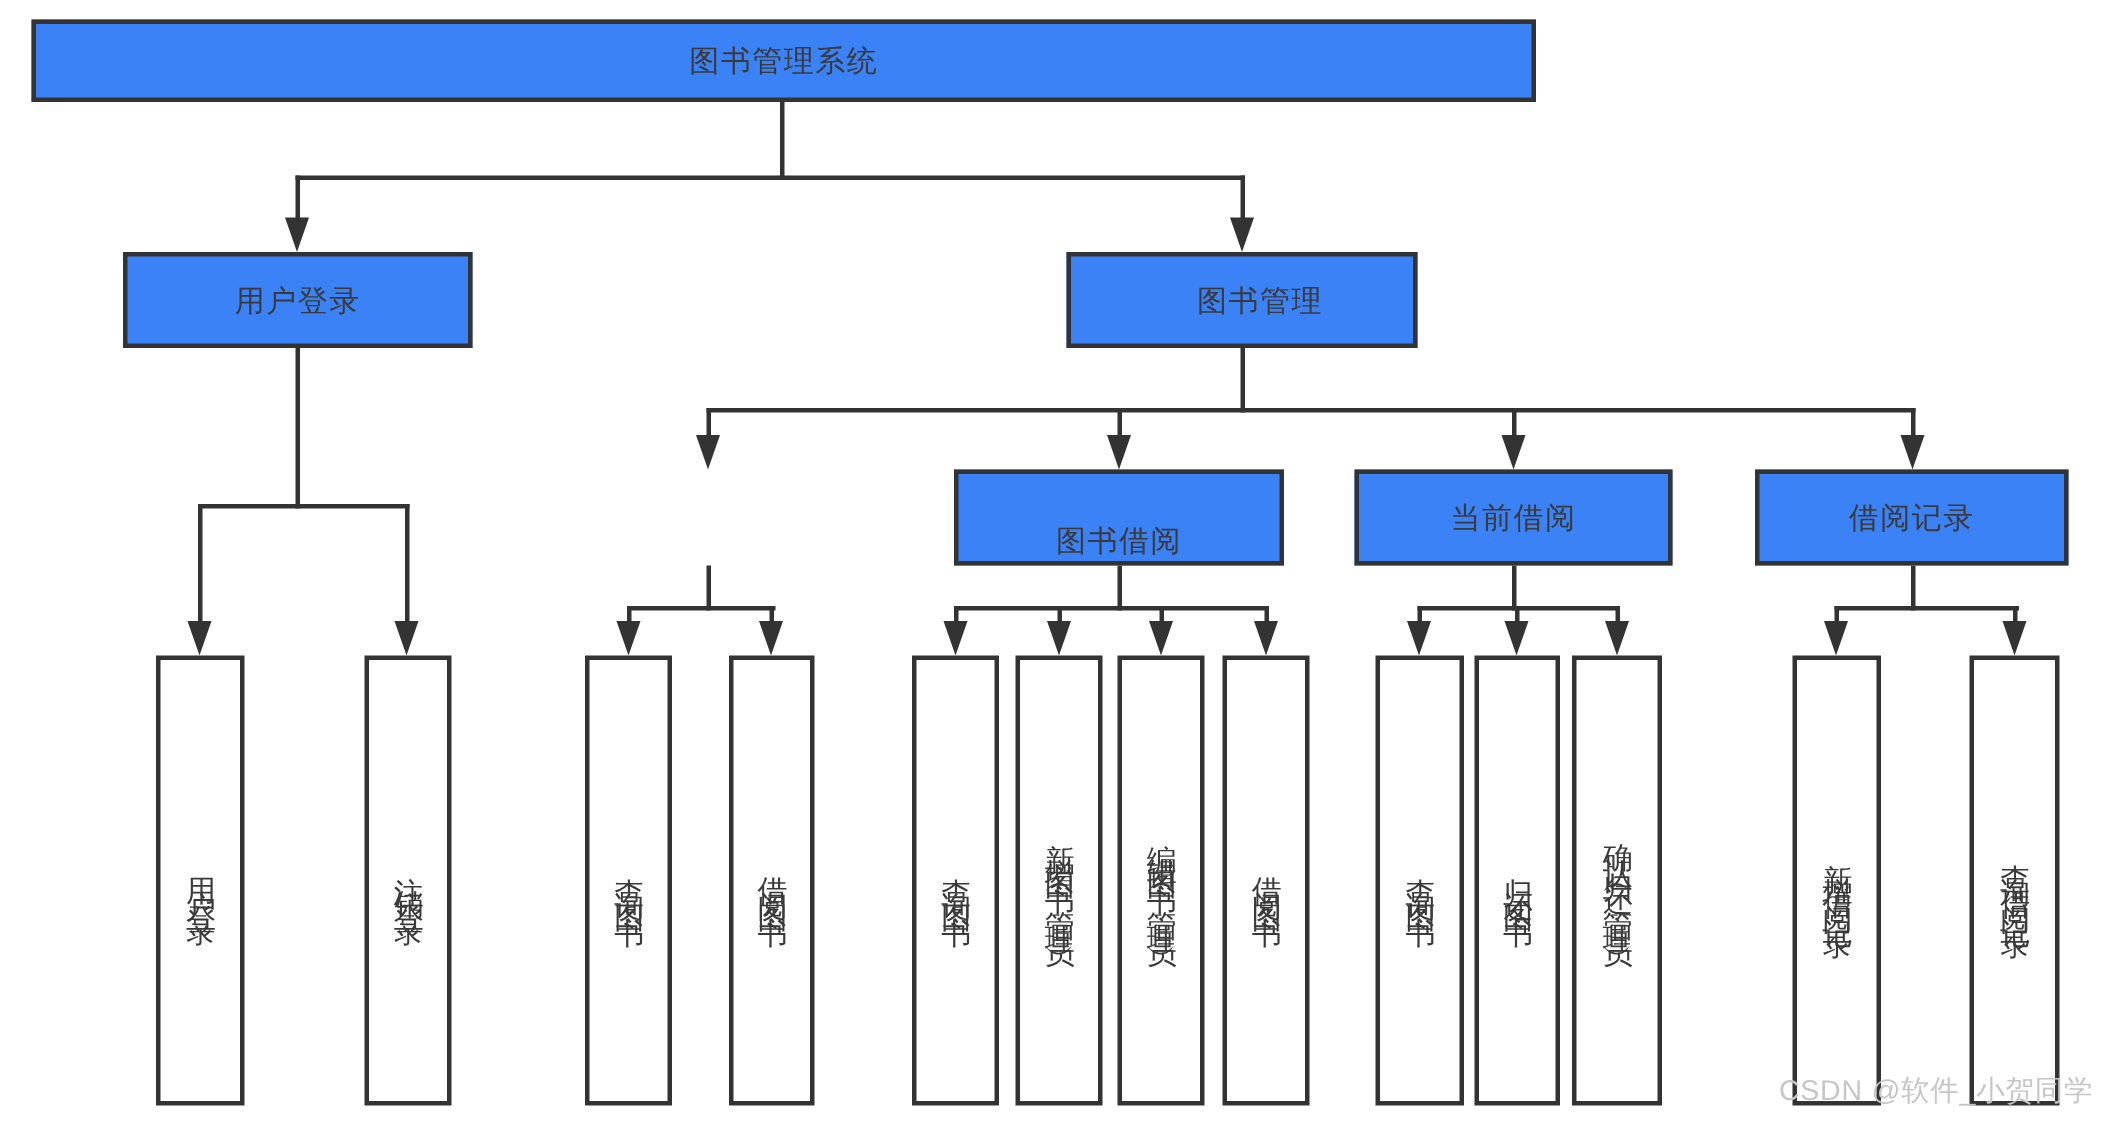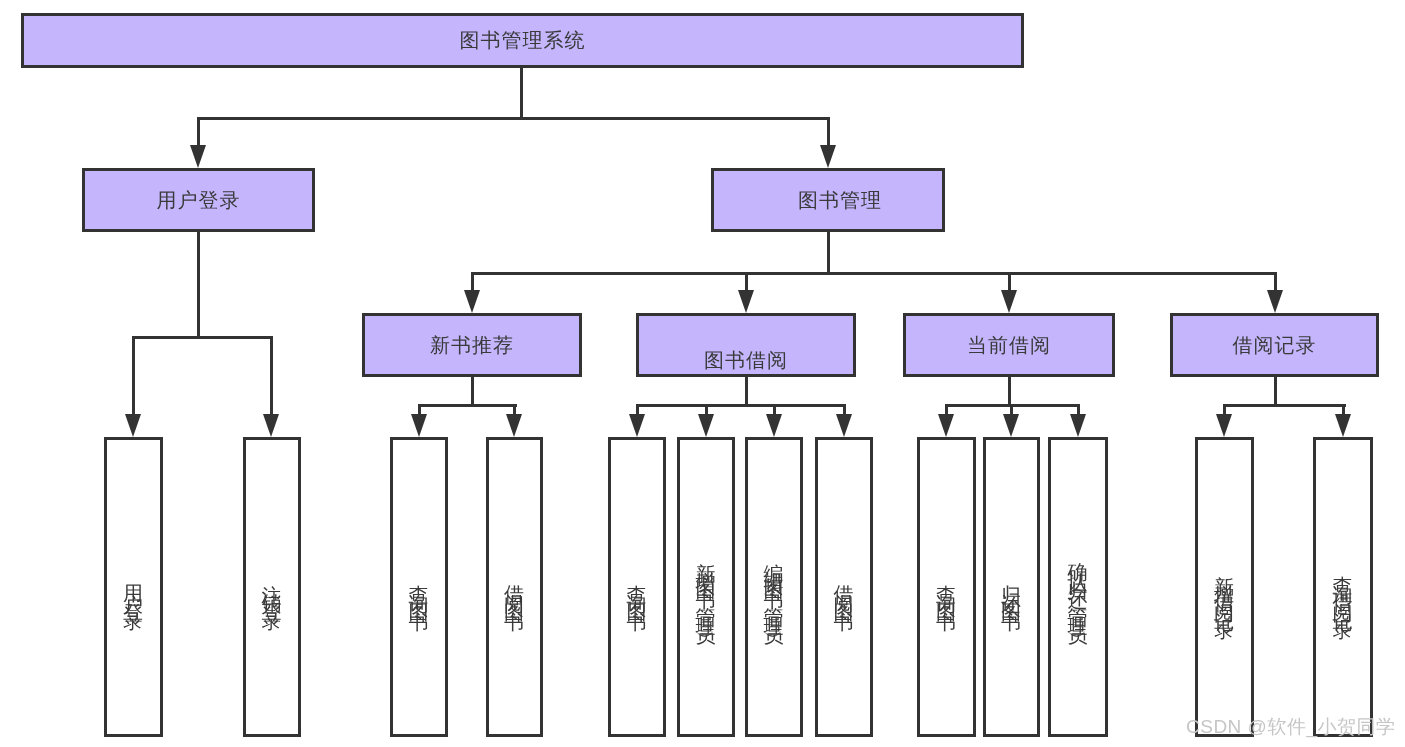--- a/index.html
+++ b/index.html
@@ -9,21 +9,21 @@
     height: 747px;
     background: #ffffff;
     font-family: "Liberation Sans", "DejaVu Sans", sans-serif;
     overflow: hidden;
   }
   
   .hbox {
     position: absolute;
     box-sizing: border-box;
     border: 3px solid var(--color-line, #333333);
-    background: #c4b5fd;
+    background: #3b82f6;
     display: flex;
     align-items: center;
     justify-content: center;
     z-index: 2;
   }
   .hbox .lbl {
     font-size: 20px;
     letter-spacing: 1px;
     color: var(--color-text, #3a3a3a);
     white-space: nowrap;
@@ -86,23 +86,20 @@
     <span class="lbl">图书管理系统</span>
   </div>
 
   <div class="hbox" style="left:82px; top:168px; width:233px; height:64px;">
     <span class="lbl">用户登录</span>
   </div>
   <div class="hbox" style="left:711px; top:168px; width:234px; height:64px;padding-left:24px;">
     <span class="lbl">图书管理</span>
   </div>
 
-  <div class="hbox" style="left:362px; top:313px; width:220px; height:64px;">
-    <span class="lbl">新书推荐</span>
-  </div>
   <div class="hbox" style="left:636px; top:313px; width:220px; height:64px;align-items:flex-end;">
     <span class="lbl">图书借阅</span>
   </div>
   <div class="hbox" style="left:1170px; top:313px; width:209px; height:64px;">
     <span class="lbl">借阅记录</span>
   </div>
   <div class="hbox" style="left:903px; top:313px; width:212px; height:64px;">
     <span class="lbl">当前借阅</span>
   </div>
 

